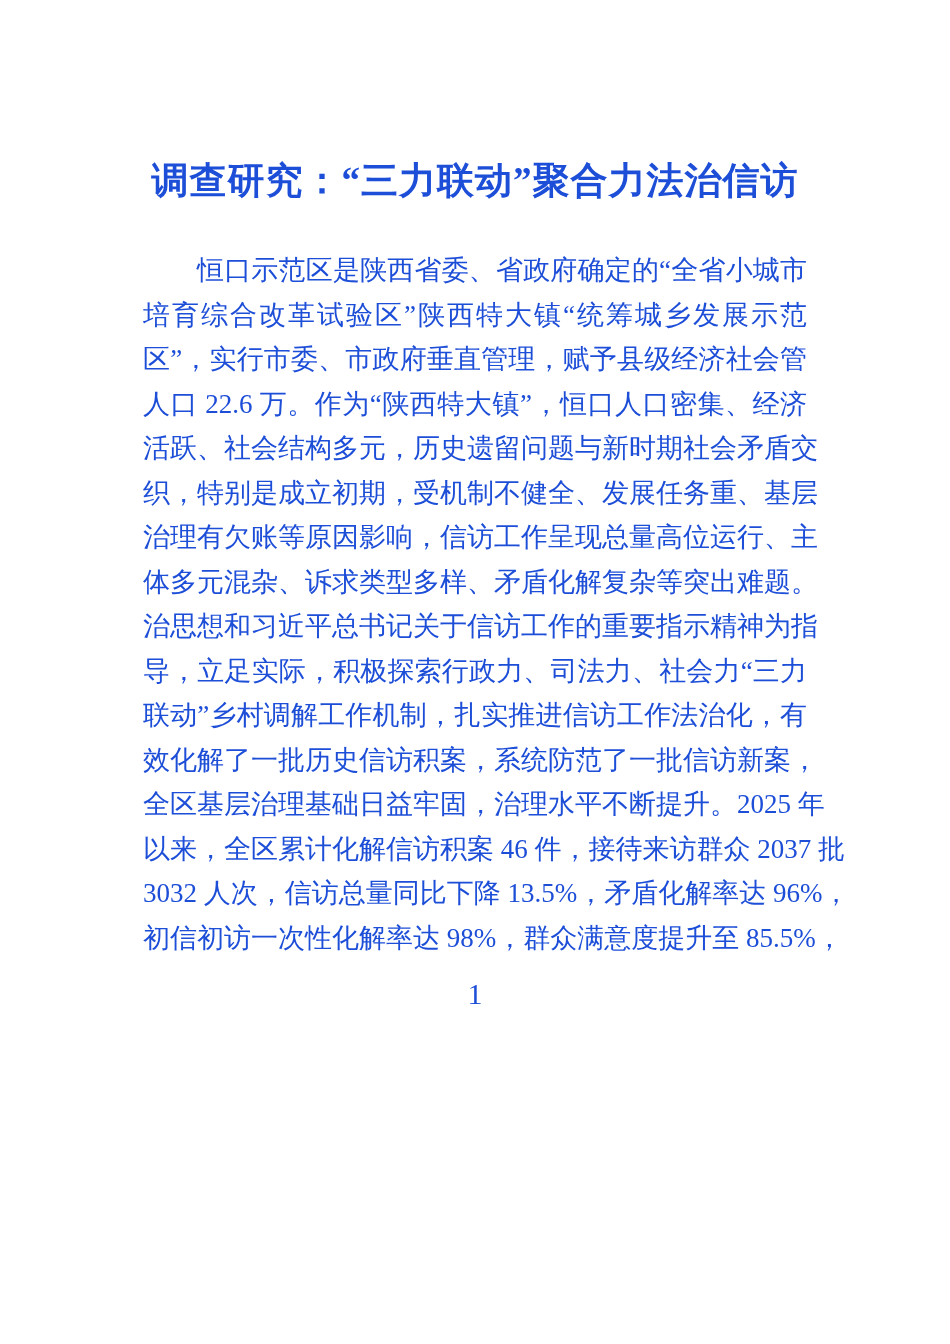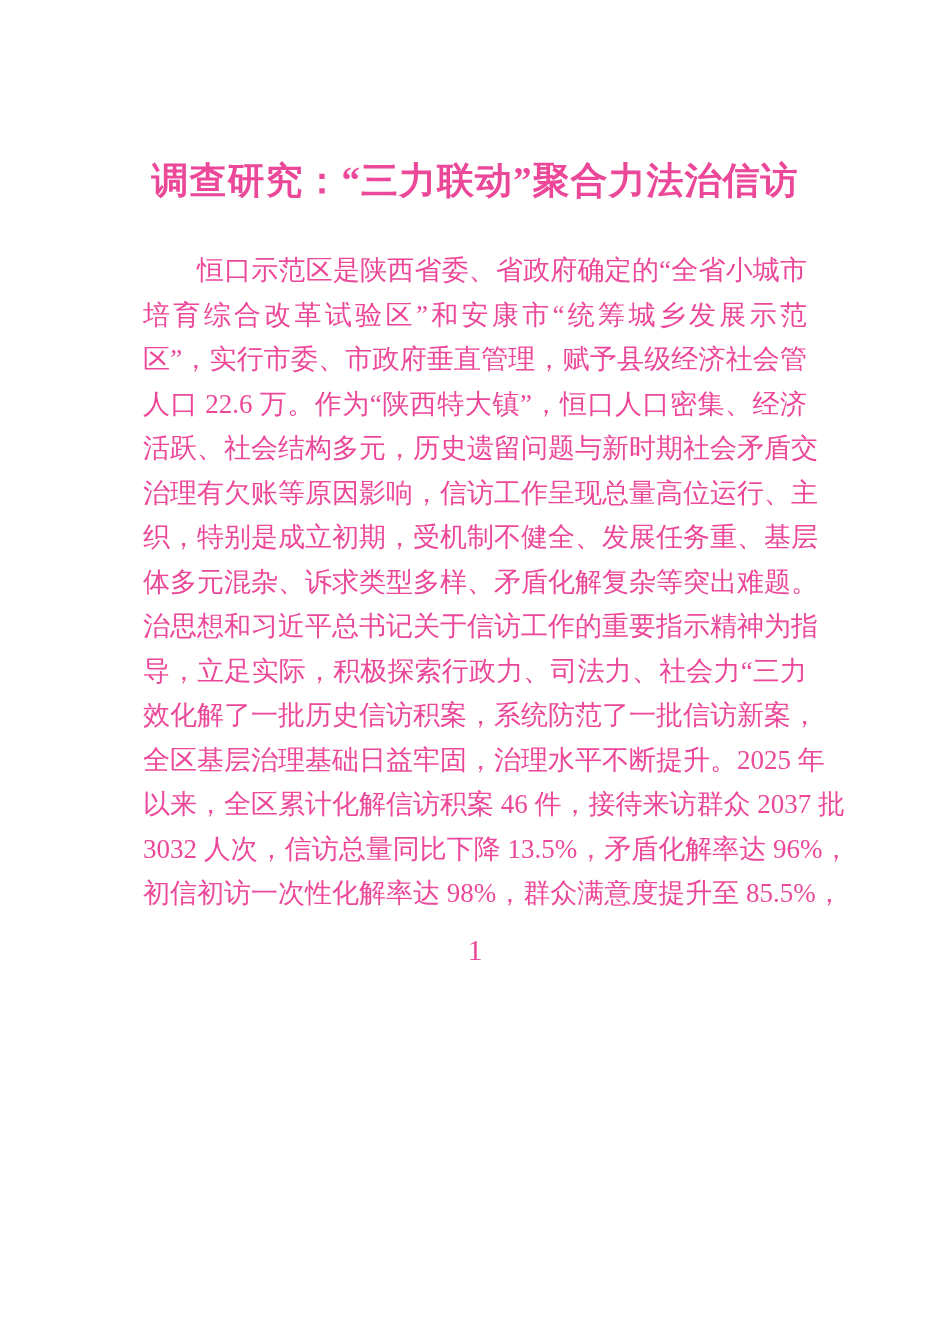--- a/index.html
+++ b/index.html
@@ -6,21 +6,21 @@
     margin: 0;
     padding: 0;
     background: #ffffff;
   }
   .page {
     position: relative;
     width: 808px;
     height: 1344px;
     margin: 0 auto;
     background: #ffffff;
-    color: #ec4899;
+    color: #1d4ed8;
     overflow: hidden;
     font-family: "Liberation Serif", "DejaVu Serif", serif;
   }
   .doc-title {
     padding-top: 143px;
     text-align: center;
     font-weight: 700;
     font-size: 37px;
     line-height: 75px;
     letter-spacing: 1px;
@@ -54,29 +54,30 @@
 <body>
 
 <div class="page">
 
   <div class="doc-title">
     <span class="title-line">调查研究：“三力联动”聚合力法治信访</span>
   </div>
 
   <div class="doc-body">
       <div class="doc-line para-first">恒口示范区是陕西省委、省政府确定的“全省小城市</div>
-      <div class="doc-line">培育综合改革试验区”和安康市“统筹城乡发展示范</div>
+      <div class="doc-line">培育综合改革试验区”陕西特大镇“统筹城乡发展示范</div>
       <div class="doc-line">区”，实行市委、市政府垂直管理，赋予县级经济社会管</div>
       <div class="doc-line">人口 22.6 万。作为“陕西特大镇”，恒口人口密集、经济</div>
       <div class="doc-line">活跃、社会结构多元，历史遗留问题与新时期社会矛盾交</div>
+      <div class="doc-line">织，特别是成立初期，受机制不健全、发展任务重、基层</div>
       <div class="doc-line">治理有欠账等原因影响，信访工作呈现总量高位运行、主</div>
-      <div class="doc-line">织，特别是成立初期，受机制不健全、发展任务重、基层</div>
       <div class="doc-line para-last">体多元混杂、诉求类型多样、矛盾化解复杂等突出难题。</div>
       <div class="doc-line">治思想和习近平总书记关于信访工作的重要指示精神为指</div>
       <div class="doc-line">导，立足实际，积极探索行政力、司法力、社会力“三力</div>
+      <div class="doc-line">联动”乡村调解工作机制，扎实推进信访工作法治化，有</div>
       <div class="doc-line">效化解了一批历史信访积案，系统防范了一批信访新案，</div>
       <div class="doc-line">全区基层治理基础日益牢固，治理水平不断提升。2025 年</div>
       <div class="doc-line">以来，全区累计化解信访积案 46 件，接待来访群众 2037 批</div>
       <div class="doc-line">3032 人次，信访总量同比下降 13.5%，矛盾化解率达 96%，</div>
       <div class="doc-line">初信初访一次性化解率达 98%，群众满意度提升至 85.5%，</div>
     </div>
 
   <div class="page-number">1</div>
 
 </div>

